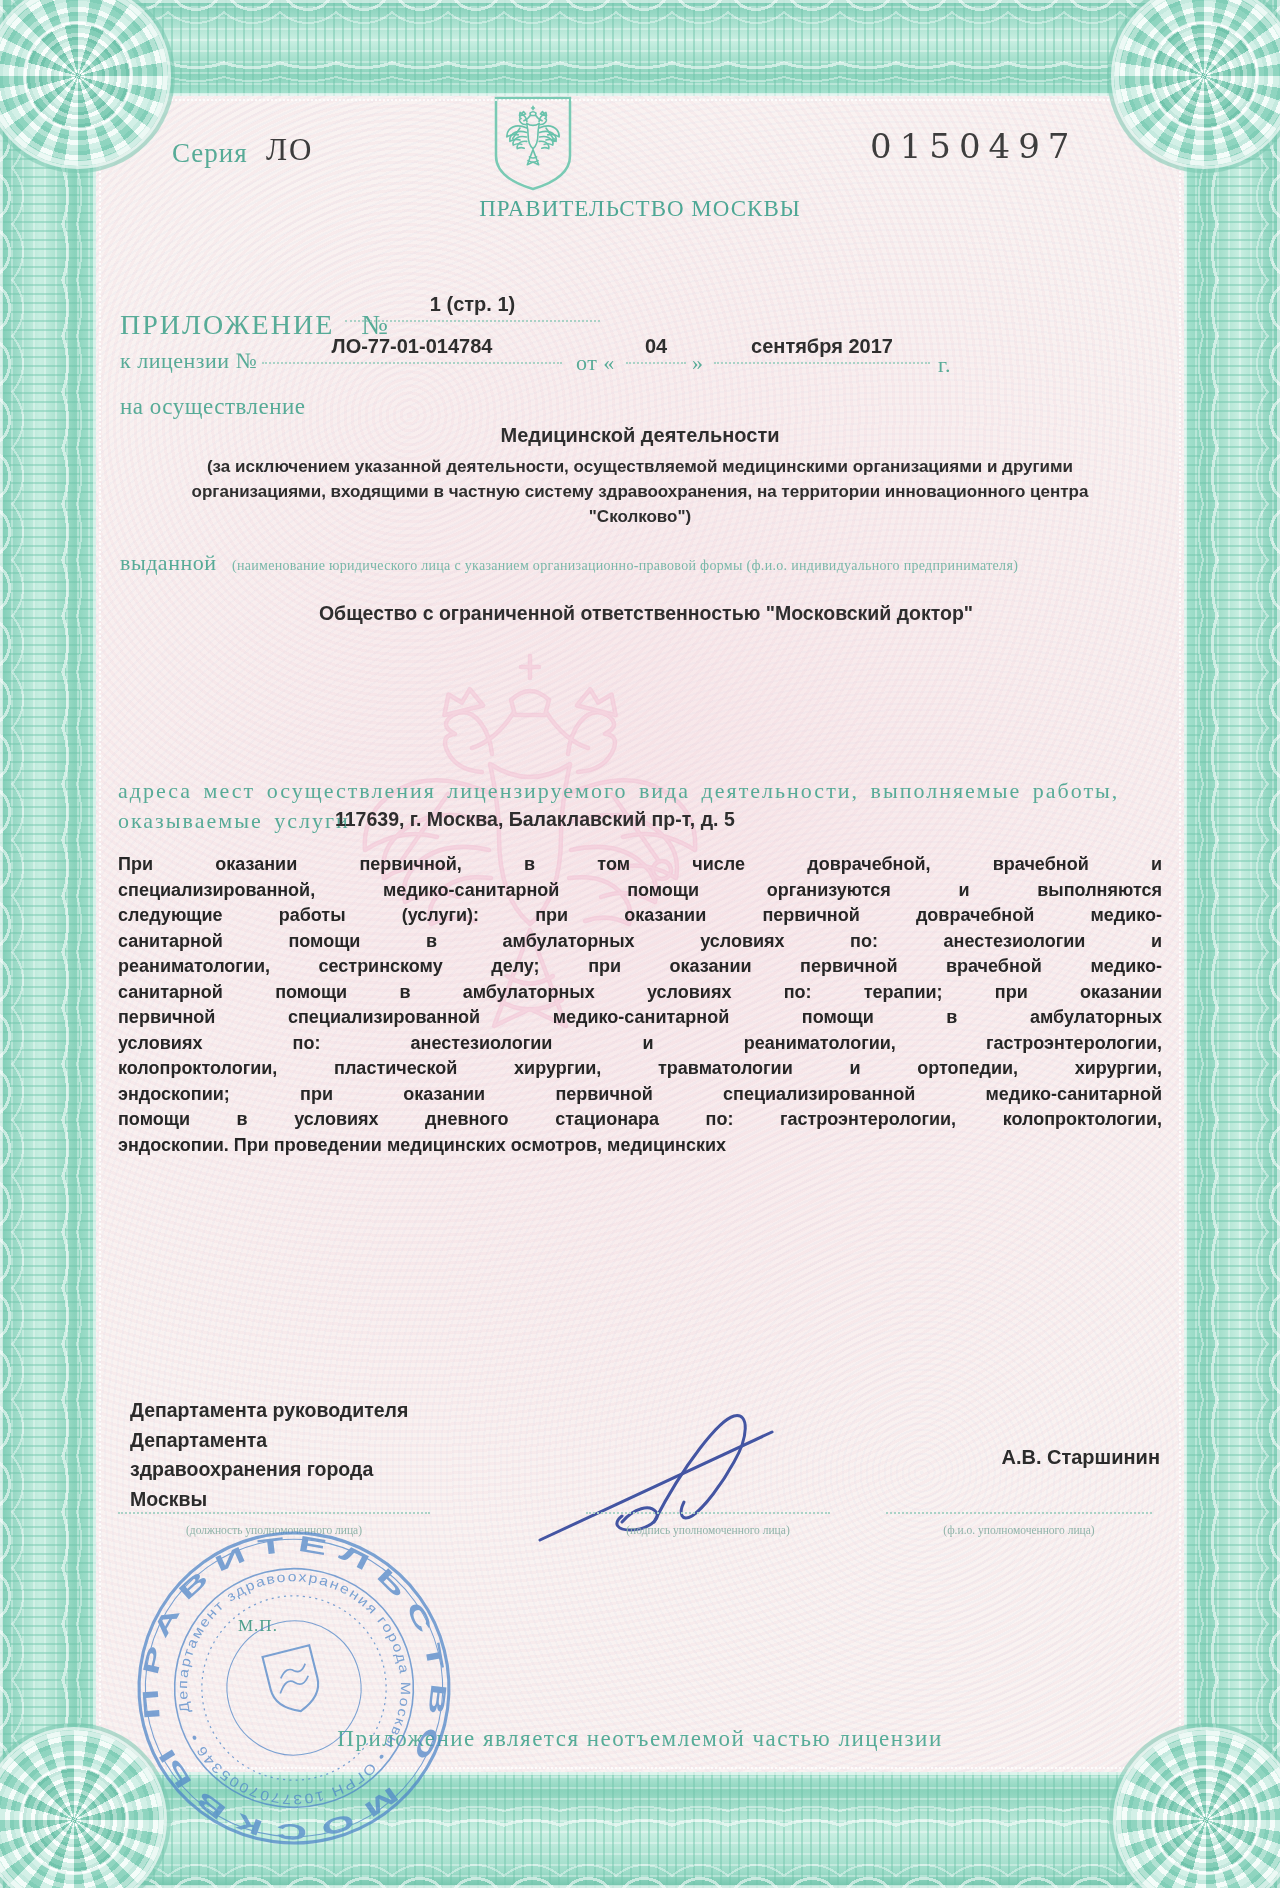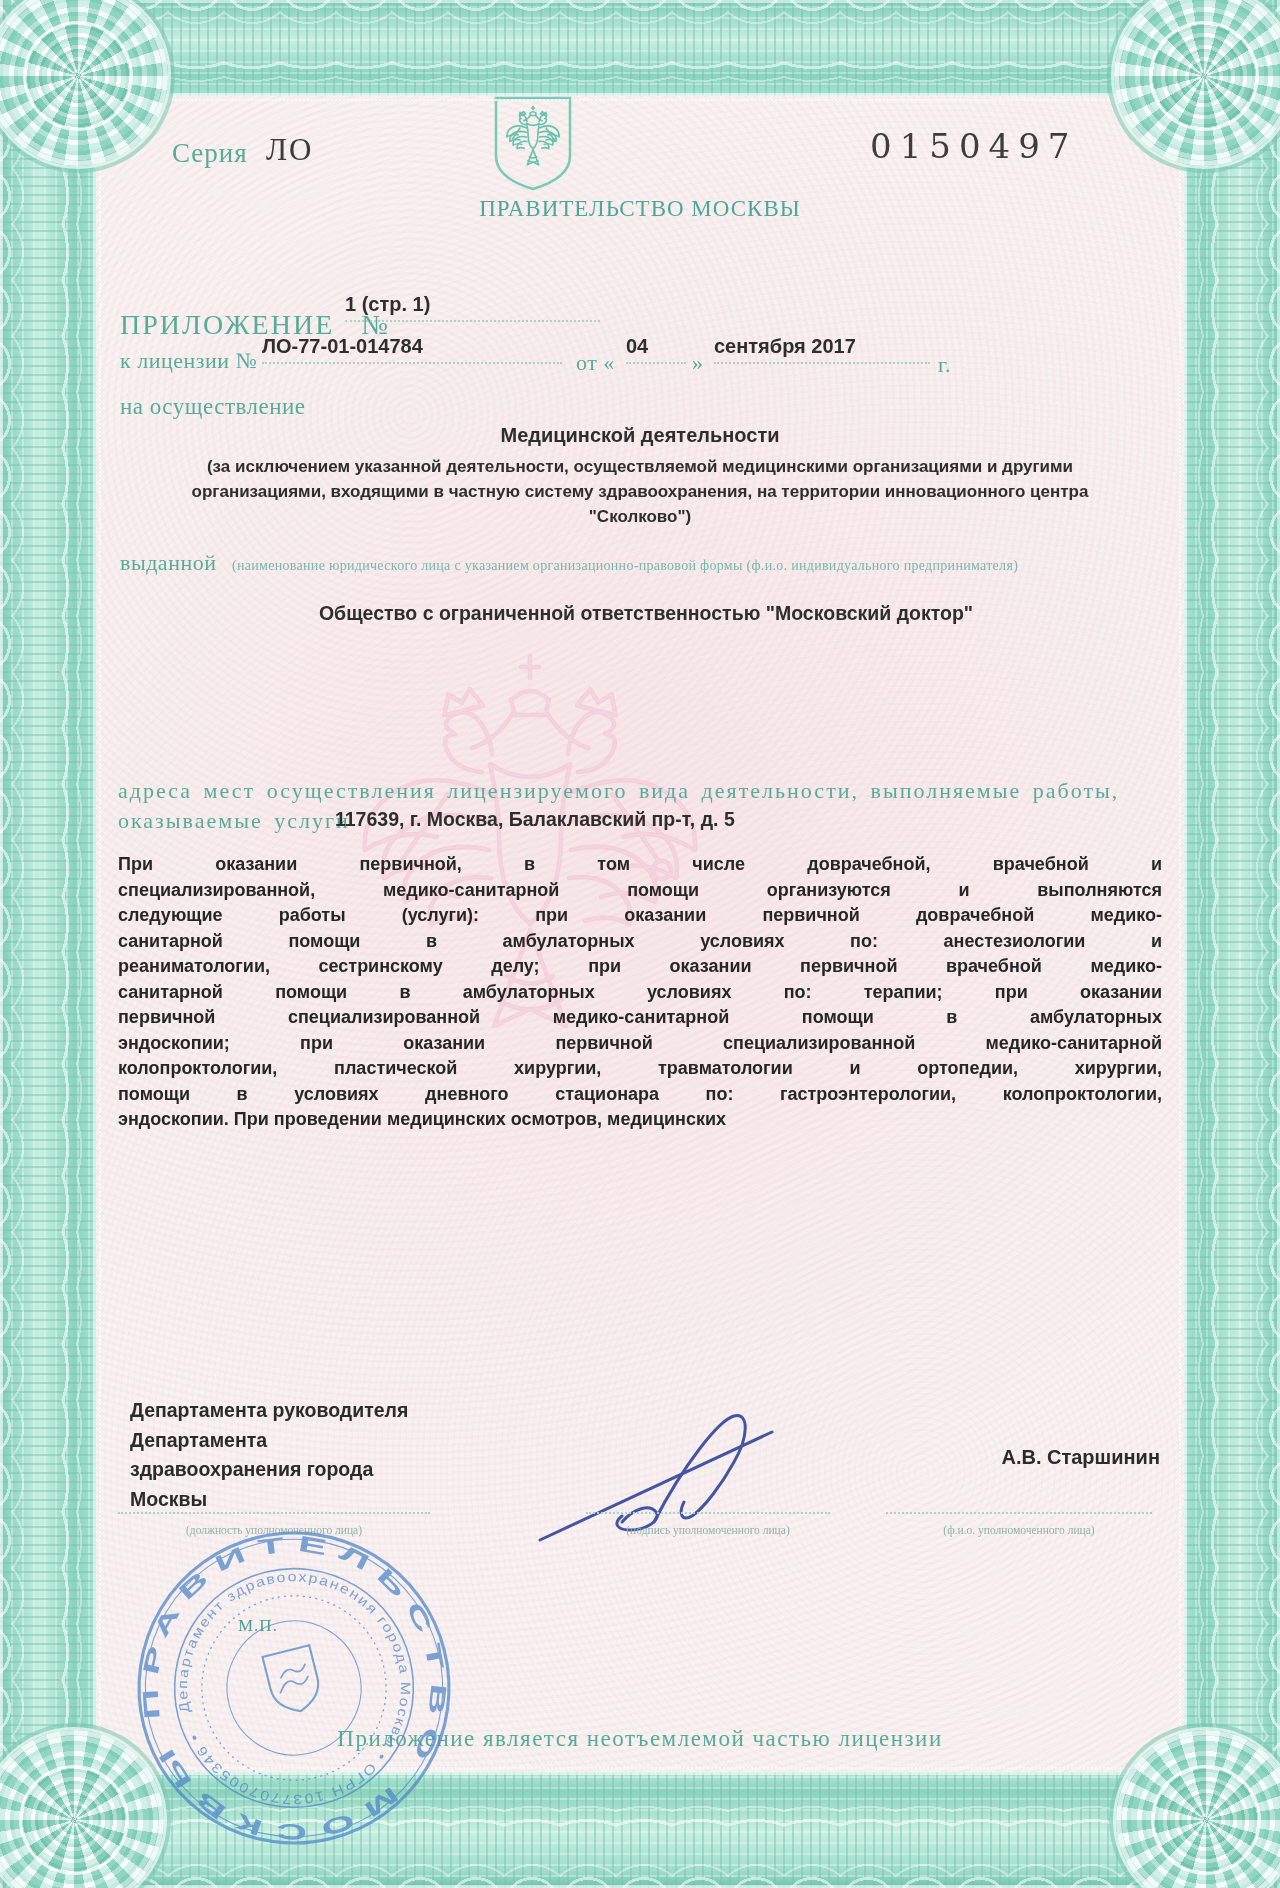--- a/index.html
+++ b/index.html
@@ -65,21 +65,21 @@
   .rosette.tr{right:-14px;top:-14px;}
   .rosette.bl{left:-16px;bottom:-22px;}
   .rosette.br{right:-16px;bottom:-22px;}
 
   
   .teal{color:#57ab97;}
   .blk{color:#2e2e2e;font-family:"Liberation Sans", sans-serif;font-weight:bold;}
   .abs{position:absolute;z-index:3;}
   .ctr{left:96px;right:96px;text-align:center;}
   .dotline{border-bottom:2px dotted #a9d2c6;}
-  .fieldbox{display:flex;align-items:flex-end;padding-bottom:4px;box-sizing:border-box;}
+  .fieldbox{display:flex;align-items:flex-end;justify-content:center;padding-bottom:4px;box-sizing:border-box;}
 
   .serial-label{font-size:27px;letter-spacing:1px;}
   .serial-value{font-size:31px;color:#3c3c3c;letter-spacing:2px;}
   .doc-number{font-family:"DejaVu Serif", serif;font-size:34px;letter-spacing:8px;color:#3d3d3d;}
   .hdr1{font-size:23px;letter-spacing:1px;color:#4ea795;}
   .hdr2{font-size:26px;letter-spacing:.5px;color:#4ea795;}
   .app-label{font-size:28px;letter-spacing:2px;margin-top:15px;}
   .lbl22{font-size:22px;letter-spacing:.5px;}
   .val20{font-size:20px;}
   .act-title{font-size:20px;}
@@ -189,22 +189,23 @@
   <div class="abs blk" style="left:335px;top:808px;font-size:19.5px;">117639, г. Москва, Балаклавский пр-т, д. 5</div>
 
   <div class="abs works" style="left:118px;top:852px;width:1044px;z-index:2;">
       <div class="works-line">При оказании первичной, в том числе доврачебной, врачебной и</div>
       <div class="works-line">специализированной, медико-санитарной помощи организуются и выполняются</div>
       <div class="works-line">следующие работы (услуги): при оказании первичной доврачебной медико-</div>
       <div class="works-line">санитарной помощи в амбулаторных условиях по: анестезиологии и</div>
       <div class="works-line">реаниматологии, сестринскому делу; при оказании первичной врачебной медико-</div>
       <div class="works-line">санитарной помощи в амбулаторных условиях по: терапии; при оказании</div>
       <div class="works-line">первичной специализированной медико-санитарной помощи в амбулаторных</div>
+      <div class="works-line">условиях по: анестезиологии и реаниматологии, гастроэнтерологии,</div>
+      <div class="works-line">колопроктологии, пластической хирургии, травматологии и ортопедии, хирургии,</div>
       <div class="works-line">эндоскопии; при оказании первичной специализированной медико-санитарной</div>
-      <div class="works-line">колопроктологии, пластической хирургии, травматологии и ортопедии, хирургии,</div>
       <div class="works-line">помощи в условиях дневного стационара по: гастроэнтерологии, колопроктологии,</div>
       <div class="works-line">эндоскопии. При проведении медицинских осмотров, медицинских</div>
     </div>
 
   <div class="abs sig-title" style="left:130px;top:1396px;width:360px;z-index:2;">
       <div class="sig-line">Департамента руководителя</div>
       <div class="sig-line">Департамента</div>
       <div class="sig-line">здравоохранения города</div>
       <div class="sig-line">Москвы</div>
     </div>

